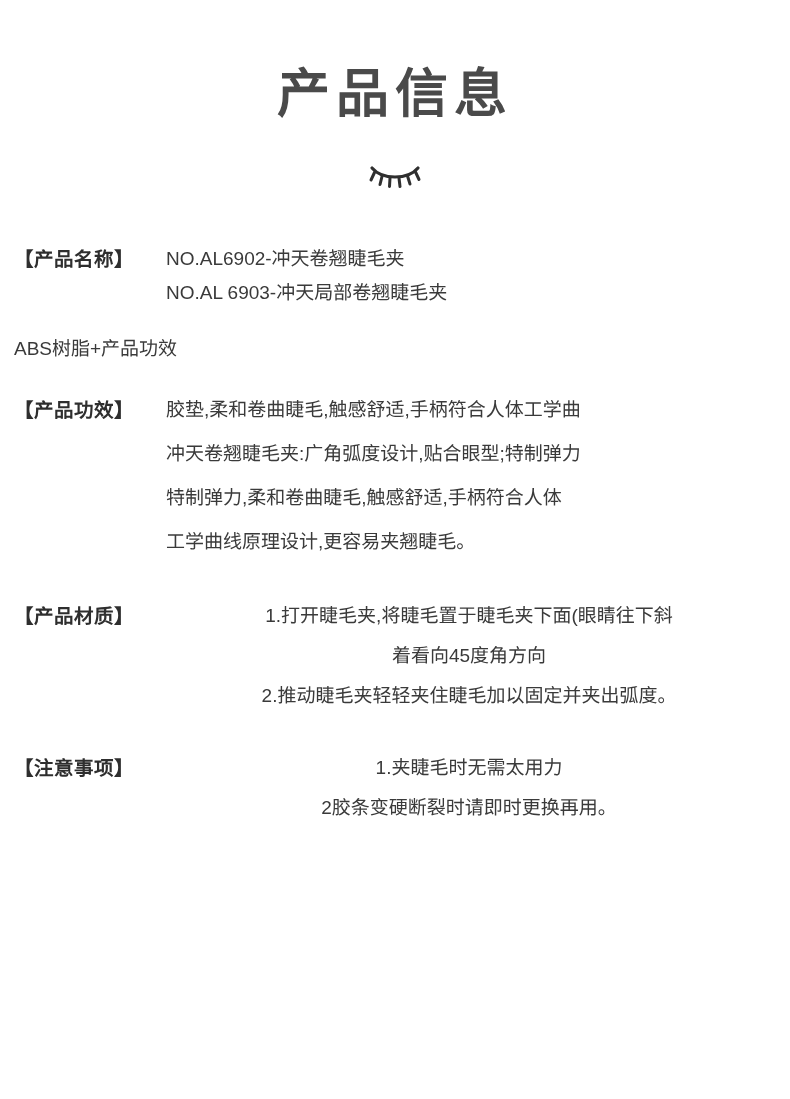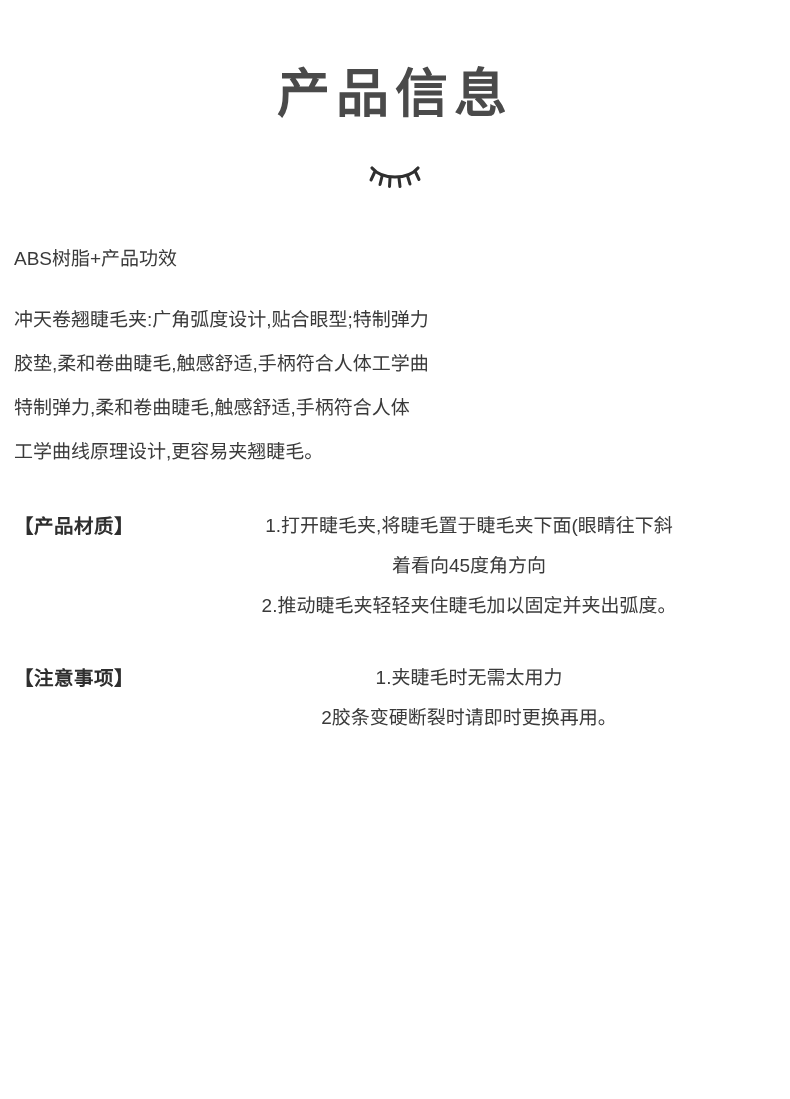--- a/index.html
+++ b/index.html
@@ -116,31 +116,39 @@
         <path d="M24 20 L23.5 28.5" stroke="#2f2f2f" stroke-width="3" stroke-linecap="round"></path>
         <path d="M33 20 L34 28.5" stroke="#2f2f2f" stroke-width="3" stroke-linecap="round"></path>
         <path d="M41.5 18 L44 26" stroke="#2f2f2f" stroke-width="3" stroke-linecap="round"></path>
         <path d="M49.5 14 L53 21.5" stroke="#2f2f2f" stroke-width="3" stroke-linecap="round"></path>
       </svg>
     </div>
   </div>
 
   <div class="spec-list">
 
+    <div class="spec-row tight">
+      <div class="spec-label">【产品名称】</div>
+      <div class="spec-value">
+        <span class="line">NO.AL6902-冲天卷翘睫毛夹</span>
+        <span class="line">NO.AL 6903-冲天局部卷翘睫毛夹</span>
+      </div>
+    </div>
 
     <div class="spec-row tight">
       <div class="spec-value">
         <span class="line">ABS树脂+产品功效</span>
       </div>
     </div>
 
     <div class="spec-row roomy">
+      <div class="spec-label">【产品功效】</div>
       <div class="spec-value">
+        <span class="line">胶垫,柔和卷曲睫毛,触感舒适,手柄符合人体工学曲</span>
         <span class="line">冲天卷翘睫毛夹:广角弧度设计,贴合眼型;特制弹力</span>
-        <span class="line">胶垫,柔和卷曲睫毛,触感舒适,手柄符合人体工学曲</span>
         <span class="line">特制弹力,柔和卷曲睫毛,触感舒适,手柄符合人体</span>
         <span class="line">工学曲线原理设计,更容易夹翘睫毛。</span>
       </div>
     </div>
 
     <div class="block-gap"></div>
 
     <div class="spec-row semi">
       <div class="spec-label">【产品材质】</div>
       <div class="spec-value">

